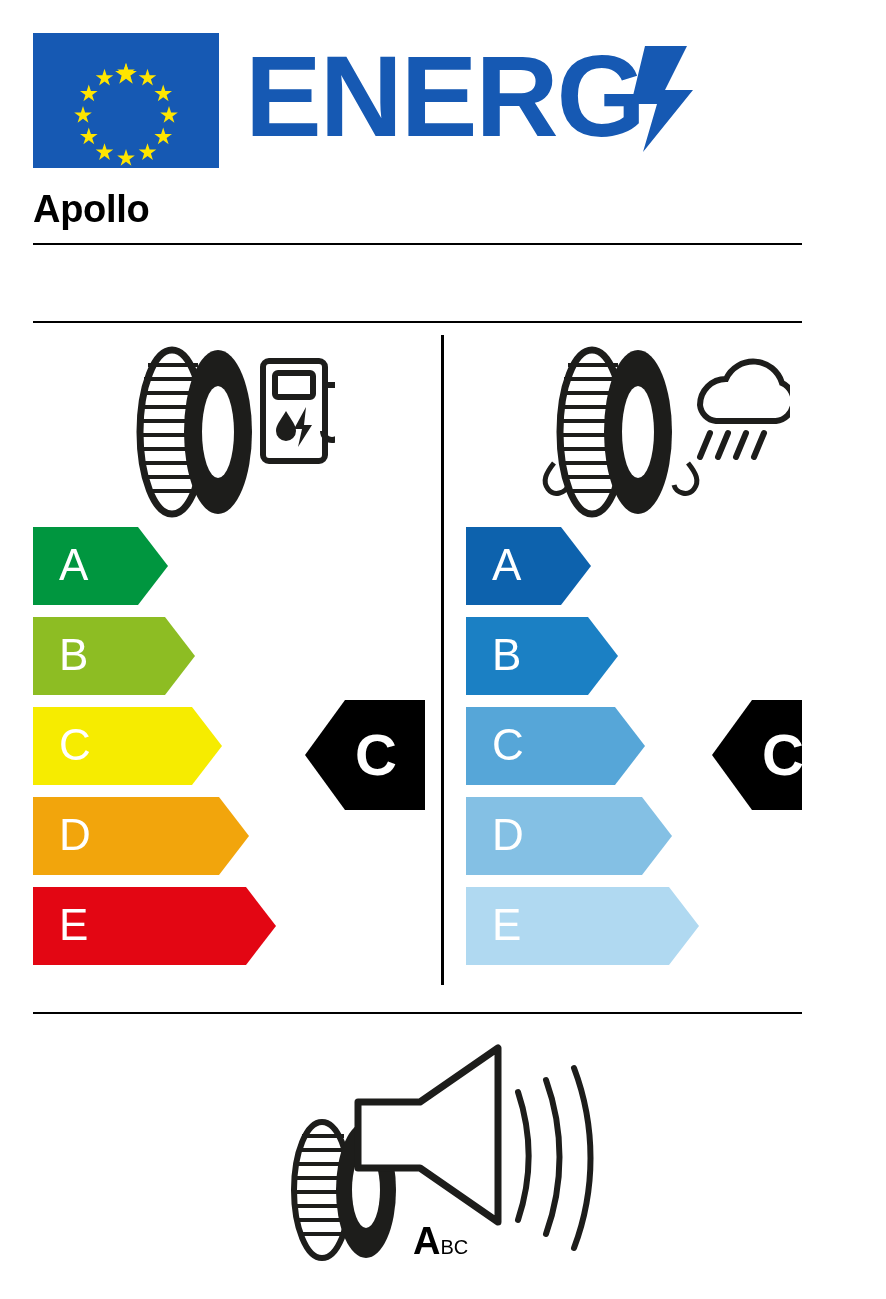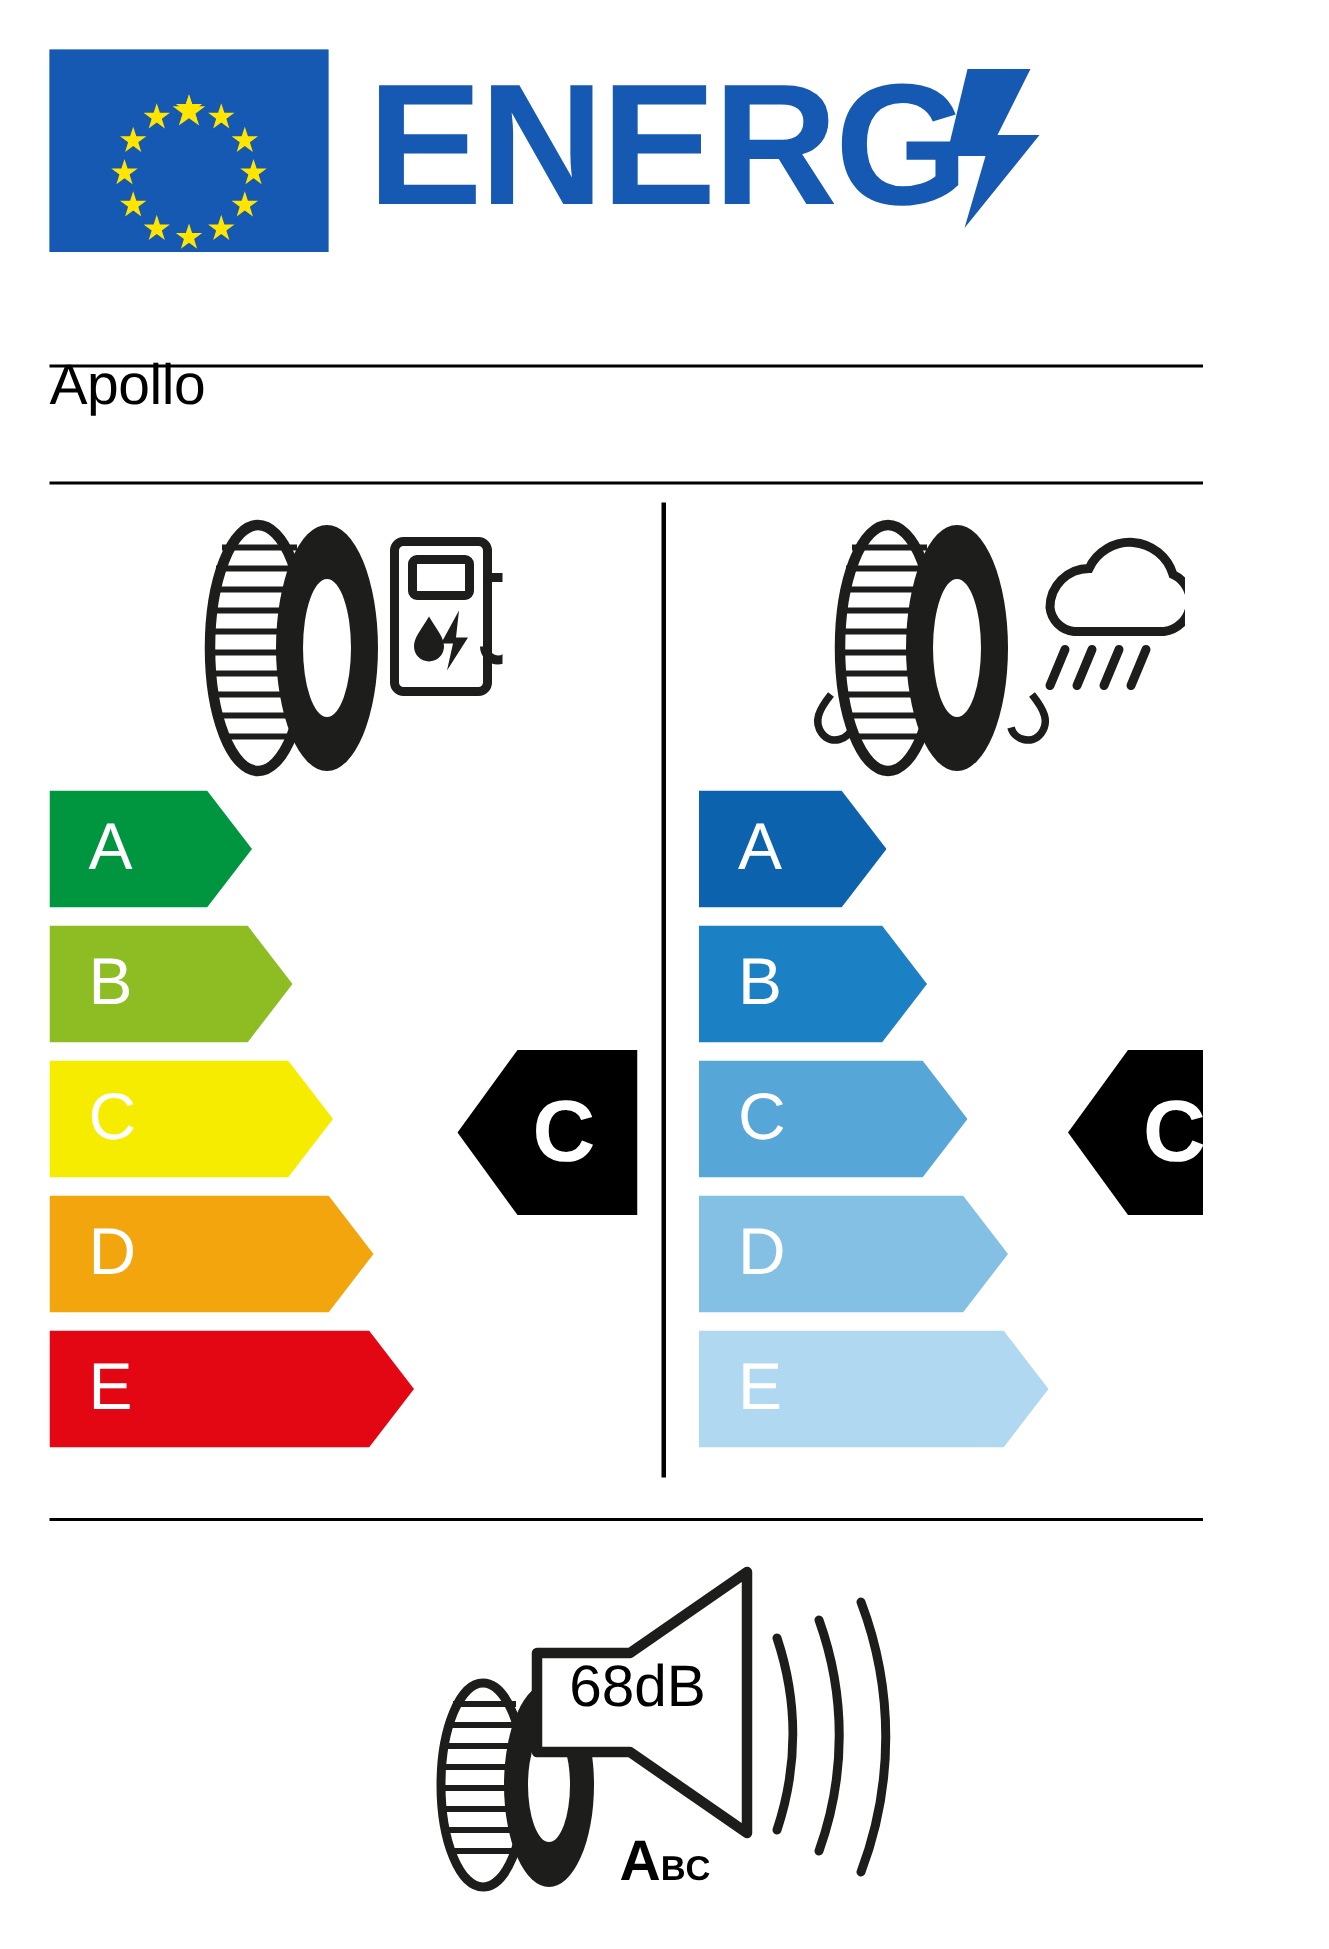--- a/index.html
+++ b/index.html
@@ -37,24 +37,23 @@
     width: 470px;
     height: 110px;
   }
   .energ-word svg { display: block; }
 
   .brand {
     position: absolute;
     left: 33px;
     top: 188px;
     font-size: 38px;
-    font-weight: normal;
+    font-weight: bold;
     color: #000000;
     letter-spacing: -0.3px;
-    margin-top: 48px;
   }
 
   
   .hrule {
     position: absolute;
     background: #000000;
     height: 2px;
   }
   .rule-under-brand { left: 33px; top: 243px; width: 820px; }
   .rule-top-grades  { left: 33px; top: 321px; width: 820px; }
@@ -150,22 +149,22 @@
     top: 1222px;
     font-size: 34px;
     color: #000000;
     line-height: 1;
   }
   .noise-class .sel {
     font-weight: bold;
     font-size: 38px;
   }
   .noise-class .rest {
-    font-weight: bold;
-    font-size: 23px;
+    font-weight: normal;
+    font-size: 20px;
   }
 </style>
 </head>
 <body>
 
 <div id="label">
 
   <div class="eu-flag">
     <svg width="186" height="135" viewBox="0 0 186 135" aria-hidden="true">
       <rect x="0" y="0" width="186" height="135" fill="#1659b3"></rect>
@@ -373,19 +372,18 @@
       <polygon points="78,62 140,62 218,8 218,182 140,128 78,128" fill="#ffffff" stroke="#1d1d1b" stroke-width="7" stroke-linejoin="round"></polygon>
 
       <g fill="none" stroke="#1d1d1b" stroke-width="6" stroke-linecap="round">
         <path d="M238 52 c14 42 14 86 0 128"></path>
         <path d="M266 40 c18 50 18 104 0 154"></path>
         <path d="M294 28 c22 58 22 122 0 180"></path>
       </g>
     </svg>
   </div>
 
-  <div class="noise-db">68dB</div>
 
   <div class="noise-class">
     <span class="sel">A</span><span class="rest">BC</span>
   </div>
 
 </div>
 
 </body></html>

